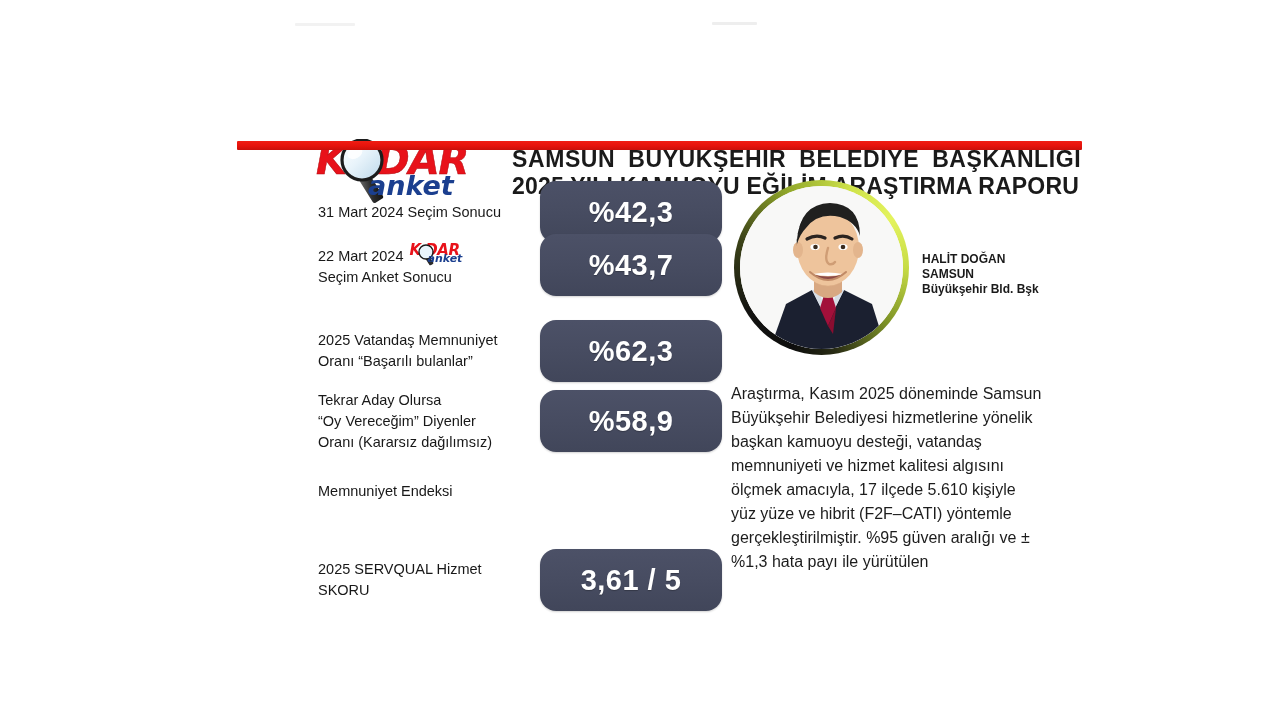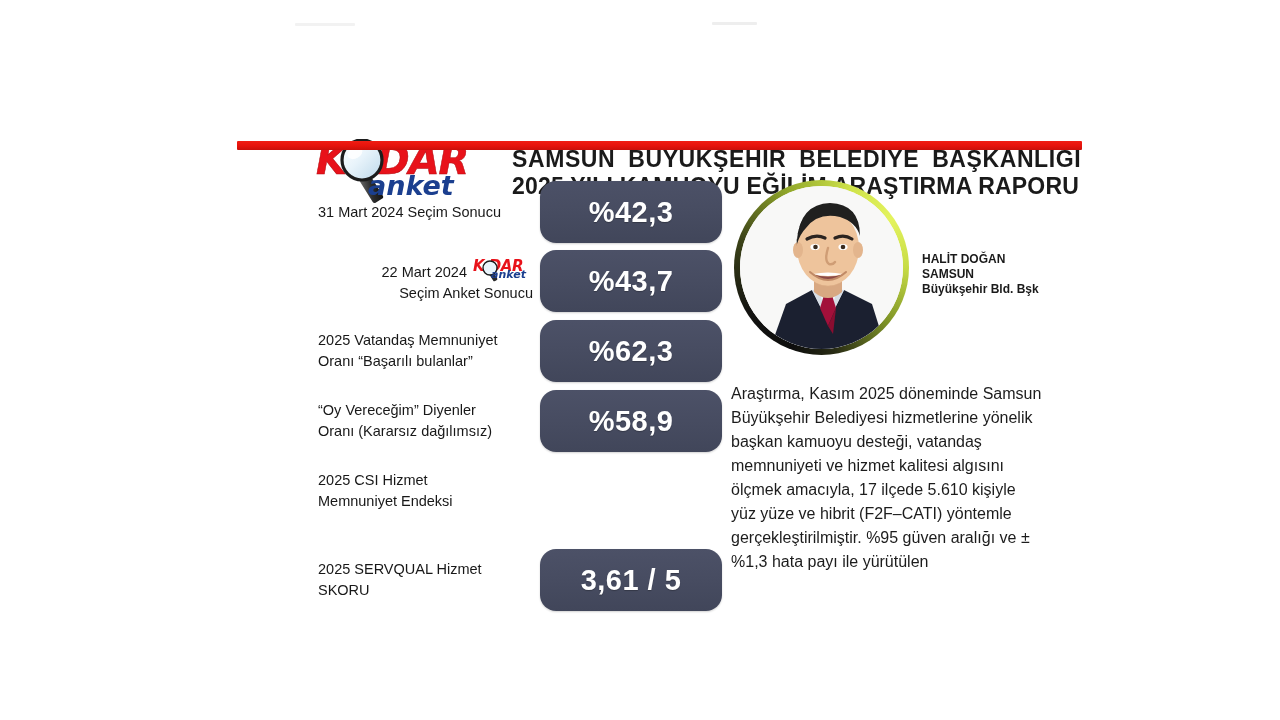--- a/index.html
+++ b/index.html
@@ -159,21 +159,21 @@
 
 <div id="rows">
     <div class="row" style="top: 181px;">
       <div class="label">
         <span class="ln">31 Mart 2024 Seçim Sonucu</span>
       </div>
       <div class="pill">
         <span class="val">%42,3</span>
       </div>
     </div>
-    <div class="row" style="top: 250px; text-align: right;">
+    <div class="row" style="top: 234px;">
       <div class="label">
         <span class="ln">22 Mart 2024 <span class="inline-logo"><span class="ik">K&nbsp;DAR</span><svg width="22" height="22" viewBox="0 0 22 22">
               <rect x="10" y="12" width="4.5" height="10" rx="1" fill="#2b2b2b" transform="rotate(-32 12 17)"></rect>
               <circle cx="9" cy="8.5" r="7" fill="#e9f4fb" stroke="#1c1c1c" stroke-width="1.4"></circle>
             </svg><span class="ia">anket</span></span></span>
         <span class="ln">Seçim Anket Sonucu</span>
       </div>
       <div class="pill">
         <span class="val">%43,7</span>
       </div>
@@ -182,30 +182,30 @@
       <div class="label">
         <span class="ln">2025 Vatandaş Memnuniyet</span>
         <span class="ln">Oranı “Başarılı bulanlar”</span>
       </div>
       <div class="pill">
         <span class="val">%62,3</span>
       </div>
     </div>
     <div class="row" style="top: 390px;">
       <div class="label">
+        <span class="ln">Tekrar Aday Olursa</span>
         <span class="ln">“Oy Vereceğim” Diyenler</span>
         <span class="ln">Oranı (Kararsız dağılımsız)</span>
       </div>
       <div class="pill">
         <span class="val">%58,9</span>
       </div>
     </div>
     <div class="row" style="top: 460px;">
       <div class="label">
-        <span class="ln">2025 CSI Hizmet</span>
         <span class="ln">Memnuniyet Endeksi</span>
       </div>
     </div>
     <div class="row" style="top: 549px;">
       <div class="label">
         <span class="ln">2025 SERVQUAL Hizmet</span>
         <span class="ln">SKORU</span>
       </div>
       <div class="pill">
         <span class="val">3,61 / 5</span>

